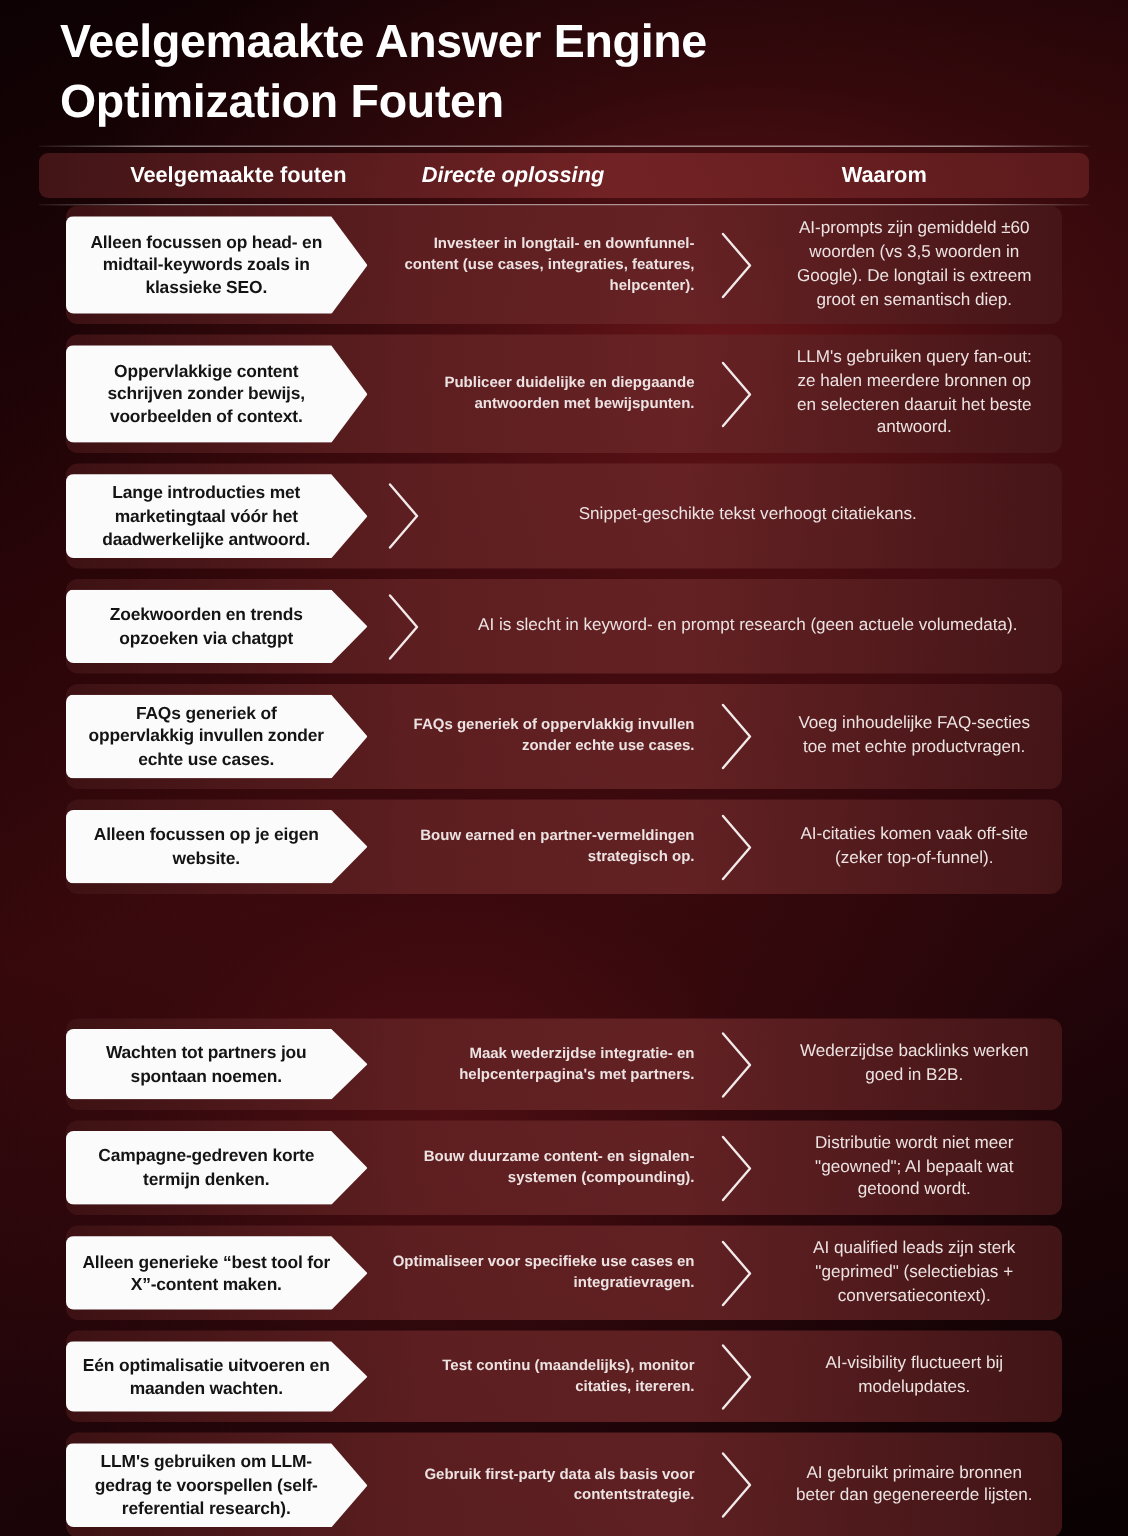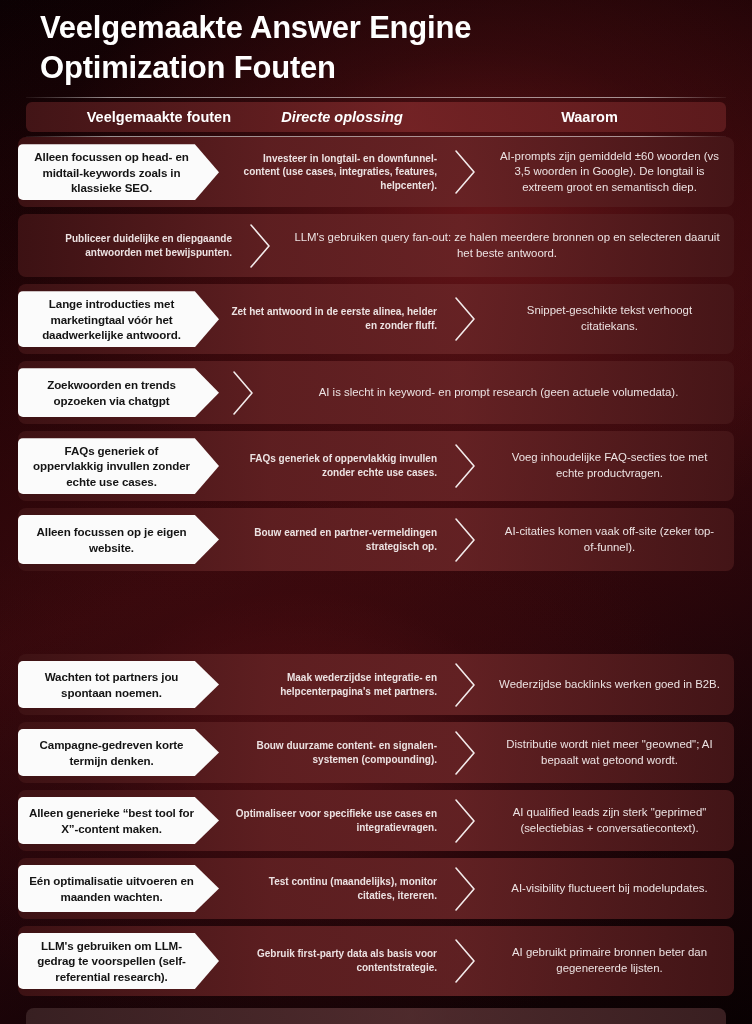--- a/index.html
+++ b/index.html
@@ -46,21 +46,21 @@
     margin:4px 0 4px 0;
     border-radius:6px;
     background:linear-gradient(to right, rgba(70,22,24,0.92), rgba(122,38,40,0.85) 55%, rgba(96,28,30,0.9));
   }
   .hcol { color:#fff; font-weight:bold; font-size:14.5px; }
   .hcol.c1 { width:205px; padding-left:14px; text-align:right; }
   .hcol.c2 { width:222px; text-align:center;font-style:italic; }
   .hcol.c3 { flex:1; text-align:center; }
 
   
-  .block { padding: 0 18px; }
+  .block { padding: 0 44px; }
   .row {
     position:relative;
     display:flex;
     align-items:stretch;
     border-radius:8px;
     margin-bottom:7px;
     background:linear-gradient(to right, rgba(62,18,20,0.95) 0%, rgba(96,32,34,0.92) 35%, rgba(104,36,38,0.88) 62%, rgba(70,22,24,0.9) 100%);
     overflow:hidden;
   }
   .row.h-a { min-height:63px; }
@@ -179,40 +179,42 @@
         <div class="sep">
           <svg width="30" height="46" viewBox="0 0 30 46" fill="none">
             <path d="M5 2 L23 23 L5 44" stroke="#f2eaea" stroke-width="1.6" fill="none" stroke-linecap="round" stroke-linejoin="round"></path>
           </svg>
         </div>
         <div class="cell-right">
           <div class="txt">AI-prompts zijn gemiddeld ±60 woorden (vs 3,5 woorden in Google). De longtail is extreem groot en semantisch diep.</div>
         </div>
       </div>
       <div class="row h-a">
+        <div class="cell-left">
+          <div class="chev-card">
+            <div class="txt">Oppervlakkige content schrijven zonder bewijs, voorbeelden of context.</div>
+          </div>
+        </div>
         <div class="cell-mid">
           <div class="txt">Publiceer duidelijke en diepgaande antwoorden met bewijspunten.</div>
         </div>
         <div class="sep">
           <svg width="30" height="46" viewBox="0 0 30 46" fill="none">
             <path d="M5 2 L23 23 L5 44" stroke="#f2eaea" stroke-width="1.6" fill="none" stroke-linecap="round" stroke-linejoin="round"></path>
           </svg>
         </div>
         <div class="cell-right">
           <div class="txt">LLM's gebruiken query fan-out: ze halen meerdere bronnen op en selecteren daaruit het beste antwoord.</div>
         </div>
       </div>
       <div class="row h-a">
         <div class="cell-left">
           <div class="chev-card">
             <div class="txt">Lange introducties met marketingtaal vóór het daadwerkelijke antwoord.</div>
           </div>
-        </div>
-        <div class="cell-mid">
-          <div class="txt">Zet het antwoord in de eerste alinea, helder en zonder fluff.</div>
         </div>
         <div class="sep">
           <svg width="30" height="46" viewBox="0 0 30 46" fill="none">
             <path d="M5 2 L23 23 L5 44" stroke="#f2eaea" stroke-width="1.6" fill="none" stroke-linecap="round" stroke-linejoin="round"></path>
           </svg>
         </div>
         <div class="cell-right">
           <div class="txt">Snippet-geschikte tekst verhoogt citatiekans.</div>
         </div>
       </div>

